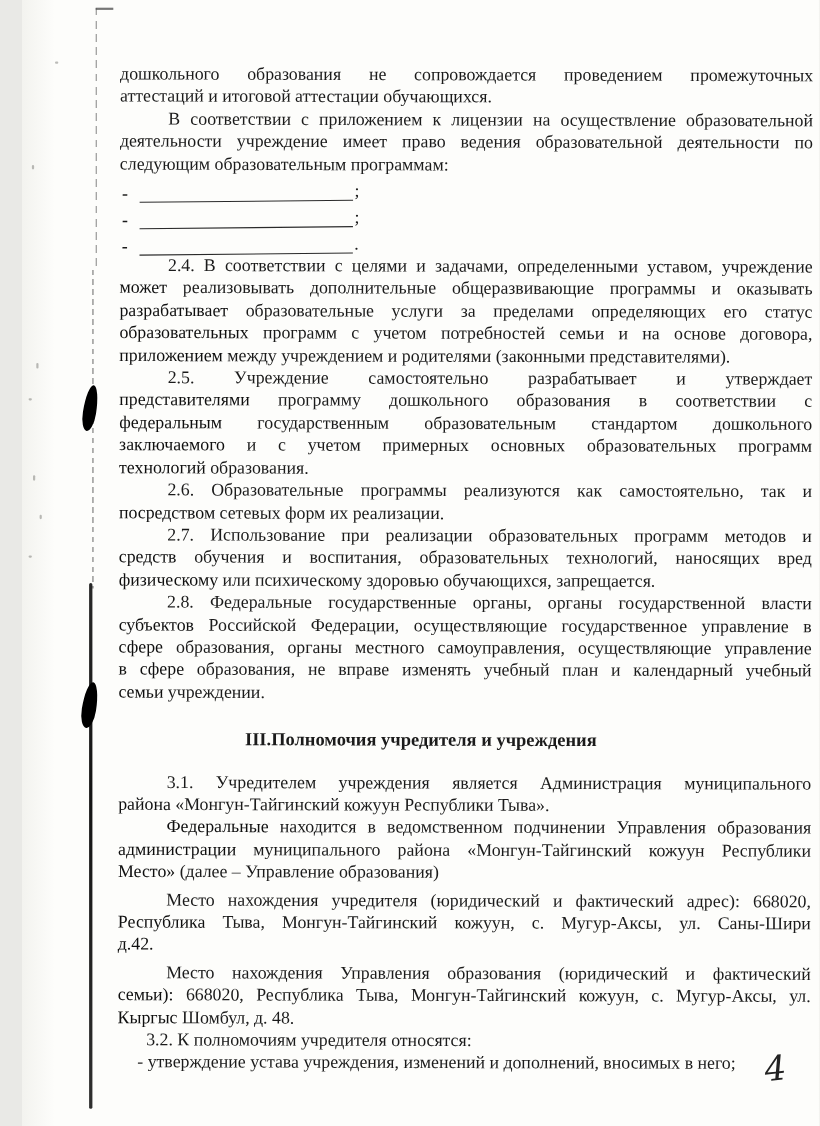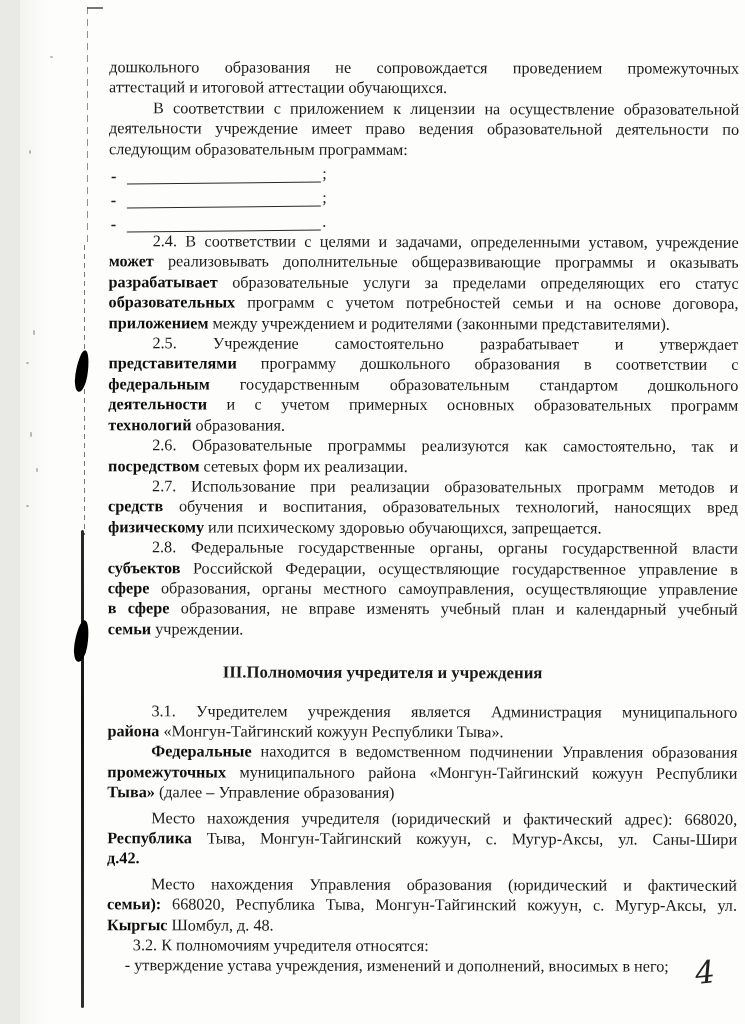--- a/index.html
+++ b/index.html
@@ -28,21 +28,21 @@
   .para.gap-sm{margin-top:5px;}
   .line{
     text-align:justify;
     text-align-last:justify;
     white-space:normal;
   }
   .line.last{text-align-last:left;}
   .line.first-indent{text-indent:44px;}
   .line.first-indent.ind-sm{text-indent:26px;}
   .line.first-indent.ind-xs{text-indent:18px;}
-  .line b{font-weight:700;color:#0f0f0f;}
+  .line b{font-weight:400;color:#0f0f0f;}
   .heading{
     font-weight:700;
     text-align:center;
     padding-right:80px;
     margin:23px 0 18px 0;
     font-size:16.8px;
   }
   .blank-item{
     display:flex;
     align-items:flex-end;
@@ -140,21 +140,21 @@
         <div class="line first-indent">2.4. В соответствии с целями и задачами, определенными уставом, учреждение</div>
         <div class="line"><b>может</b> реализовывать дополнительные общеразвивающие программы и оказывать</div>
         <div class="line"><b>разрабатывает</b> образовательные услуги за пределами определяющих его статус</div>
         <div class="line"><b>образовательных</b> программ с учетом потребностей семьи и на основе договора,</div>
         <div class="line last"><b>приложением</b> между учреждением и родителями (законными представителями).</div>
       </div>
       <div class="para">
         <div class="line first-indent">2.5. Учреждение самостоятельно разрабатывает и утверждает</div>
         <div class="line"><b>представителями</b> программу дошкольного образования в соответствии с</div>
         <div class="line"><b>федеральным</b> государственным образовательным стандартом дошкольного</div>
-        <div class="line"><b>деятельности</b> и с учетом примерных основных образовательных программ</div>
+        <div class="line"><b>заключаемого</b> и с учетом примерных основных образовательных программ</div>
         <div class="line last"><b>технологий</b> образования.</div>
       </div>
       <div class="para">
         <div class="line first-indent">2.6. Образовательные программы реализуются как самостоятельно, так и</div>
         <div class="line last"><b>посредством</b> сетевых форм их реализации.</div>
       </div>
       <div class="para">
         <div class="line first-indent">2.7. Использование при реализации образовательных программ методов и</div>
         <div class="line"><b>средств</b> обучения и воспитания, образовательных технологий, наносящих вред</div>
         <div class="line last"><b>физическому</b> или психическому здоровью обучающихся, запрещается.</div>
@@ -166,22 +166,22 @@
         <div class="line"><b>в сфере</b> образования, не вправе изменять учебный план и календарный учебный</div>
         <div class="line last"><b>семьи</b> учреждении.</div>
       </div>
       <div class="heading">III.Полномочия учредителя и учреждения</div>
       <div class="para">
         <div class="line first-indent">3.1. Учредителем учреждения является Администрация муниципального</div>
         <div class="line last"><b>района</b> «Монгун-Тайгинский кожуун Республики Тыва».</div>
       </div>
       <div class="para">
         <div class="line first-indent"><b>Федеральные</b> находится в ведомственном подчинении Управления образования</div>
-        <div class="line"><b>промежуточных</b> муниципального района «Монгун-Тайгинский кожуун Республики</div>
-        <div class="line last"><b>Тыва»</b> (далее – Управление образования)</div>
+        <div class="line"><b>администрации</b> муниципального района «Монгун-Тайгинский кожуун Республики</div>
+        <div class="line last"><b>Место»</b> (далее – Управление образования)</div>
       </div>
       <div class="para gap-sm">
         <div class="line first-indent">Место нахождения учредителя (юридический и фактический адрес): 668020,</div>
         <div class="line"><b>Республика</b> Тыва, Монгун-Тайгинский кожуун, с. Мугур-Аксы, ул. Саны-Шири</div>
         <div class="line last"><b>д.42.</b> </div>
       </div>
       <div class="para gap-sm">
         <div class="line first-indent">Место нахождения Управления образования (юридический и фактический</div>
         <div class="line"><b>семьи):</b> 668020, Республика Тыва, Монгун-Тайгинский кожуун, с. Мугур-Аксы, ул.</div>
         <div class="line last"><b>Кыргыс</b> Шомбул, д. 48.</div>

